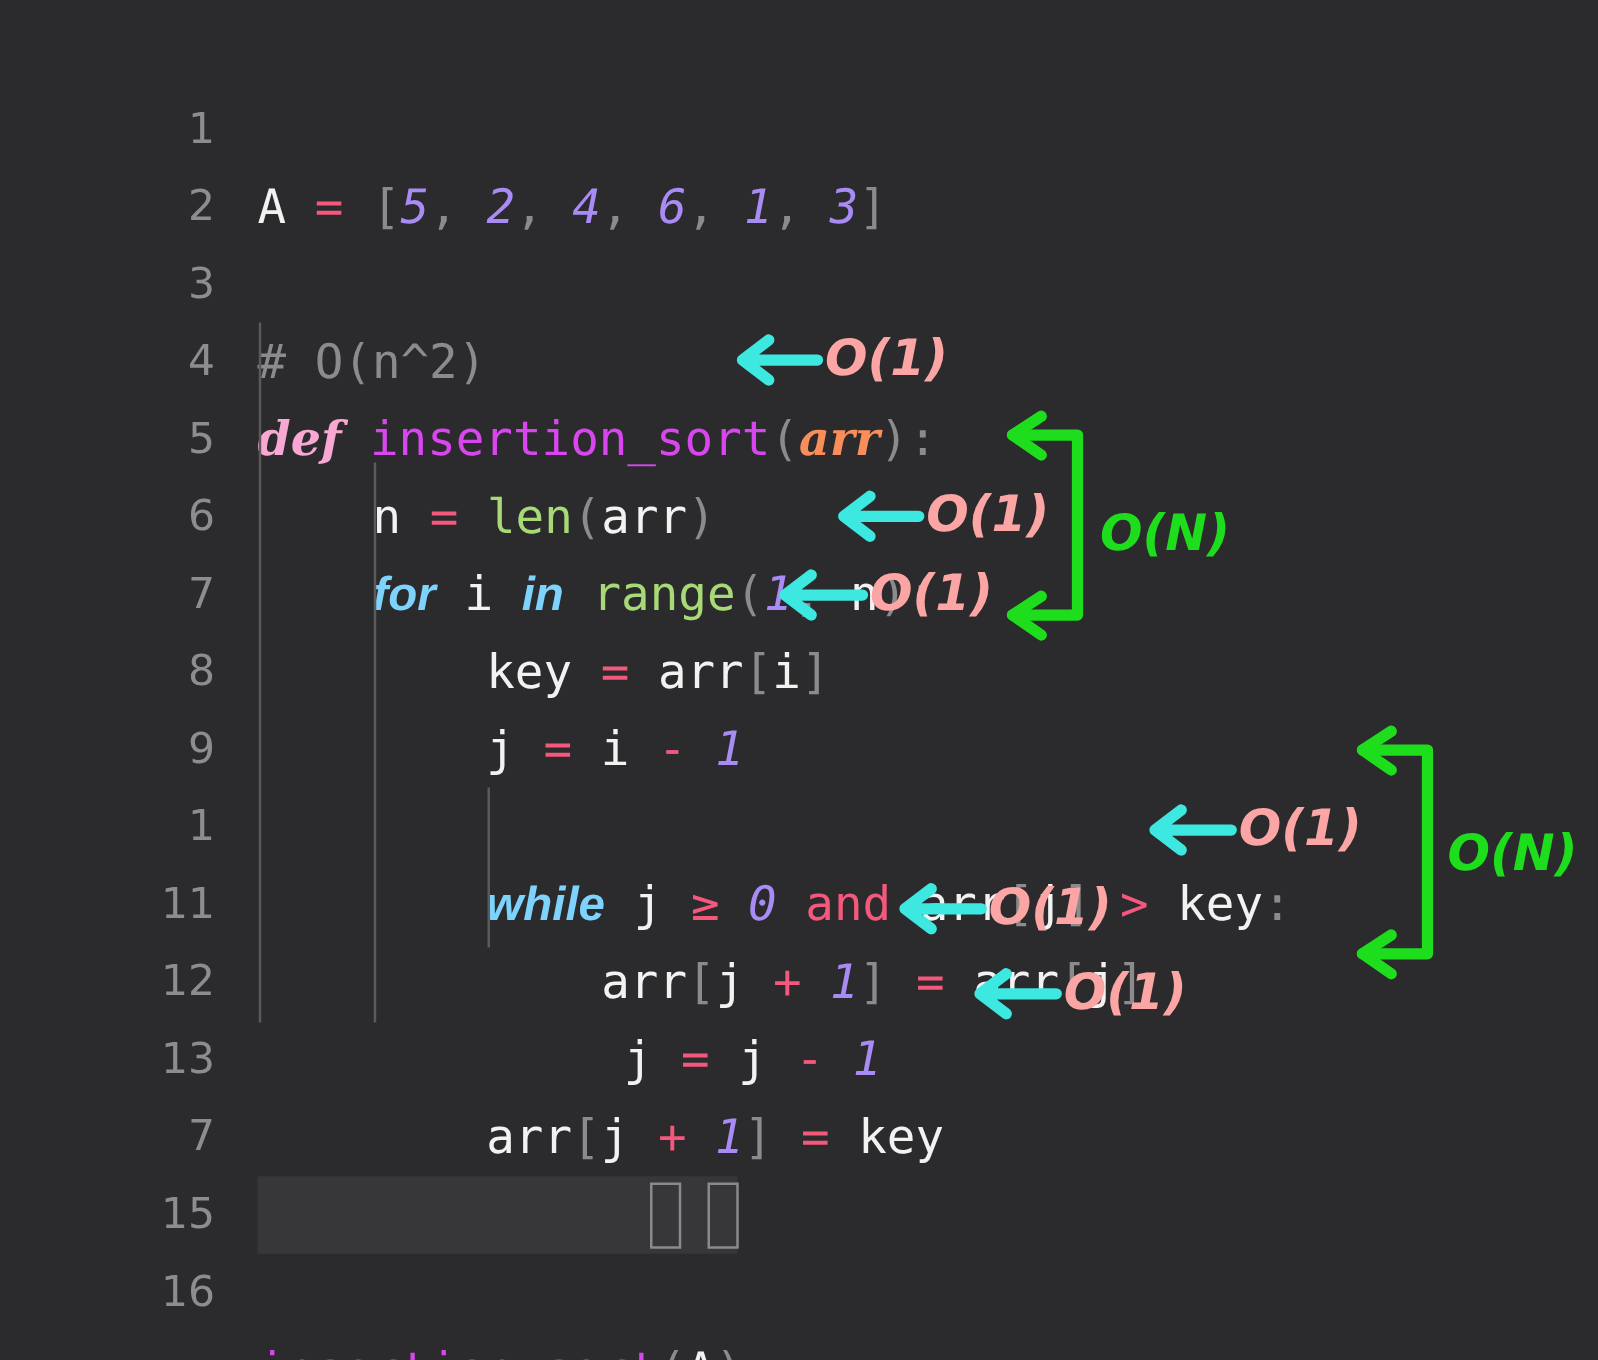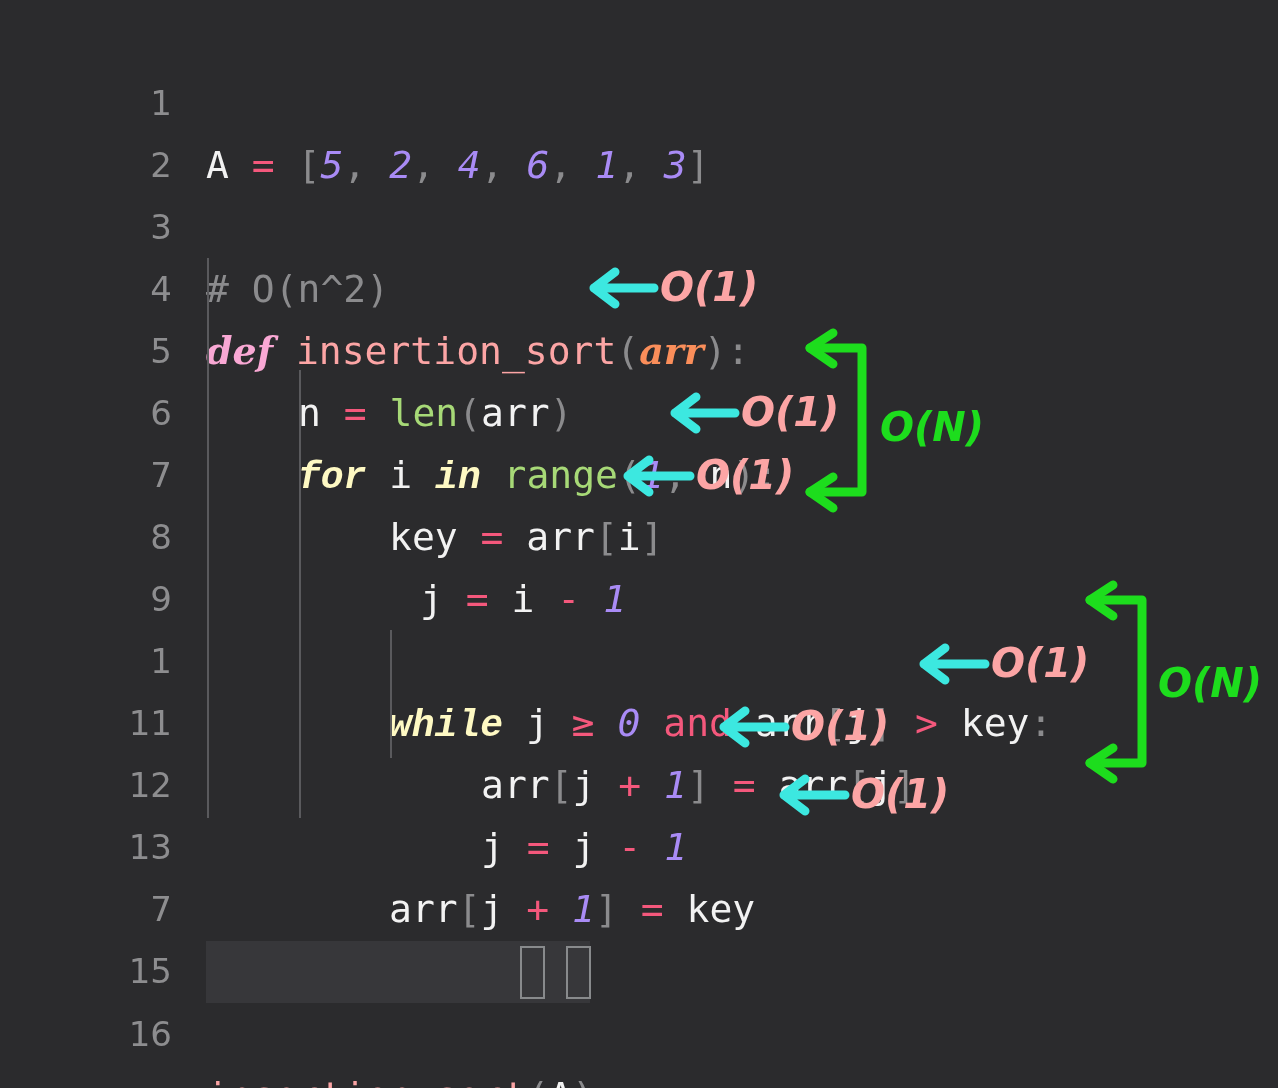--- a/index.html
+++ b/index.html
@@ -76,23 +76,23 @@
   
   .bracket-box {
     position: absolute;
     border: 2px solid #888a8c;
     z-index: 3;
     box-sizing: border-box;
   }
 
   
   .t-def      { color: #f9a8d4; font-style: italic; font-family: "DejaVu Serif", "Liberation Serif", serif; font-weight: bold; }
-  .t-kw       { color: #fef9c3; font-style: italic; font-family: Liberation Mono, monospace; font-weight: bold; }
+  .t-kw       { color: #7dd3fc; font-style: italic; font-family: Liberation Sans, sans-serif; font-weight: bold; }
   .t-kw-op    { color: #f4587c; }
-  .t-fn       { color: #fca5a5; }
+  .t-fn       { color: #d946ef; }
   .t-builtin  { color: #a7d977; }
   .t-param    { color: #fa8e5a; font-style: italic; font-family: "DejaVu Serif", "Liberation Serif", serif; font-weight: bold; }
   .t-num      { color: #a98bf5; font-style: italic; }
   .t-op       { color: #f4587c; }
   .t-punct    { color: #8b8b8d; }
   .t-var      { color: #f2f2f2; }
   .t-comment  { color: #8b8b8d; }
 
   
   .annot-layer {
@@ -156,41 +156,41 @@
       <span class="code" style="left:298px;"><span class="t-kw">for</span> <span class="t-var">i</span> <span class="t-kw">in</span> <span class="t-builtin">range</span><span class="t-punct">(</span><span class="t-num">1</span><span class="t-punct">,</span> <span class="t-var">n</span><span class="t-punct">)</span><span class="t-punct">:</span></span>
     </div>
 
     <div class="line" style="top:382px;">
       <span class="gutter">7</span>
       <span class="code" style="left:389px;"><span class="t-var">key</span> <span class="t-op">=</span> <span class="t-var">arr</span><span class="t-punct">[</span><span class="t-var">i</span><span class="t-punct">]</span></span>
     </div>
 
     <div class="line" style="top:444px;">
       <span class="gutter">8</span>
-      <span class="code" style="left:389px;margin-left:31px;"><span class="t-var">j</span> <span class="t-op">=</span> <span class="t-var">i</span> <span class="t-op">-</span> <span class="t-num">1</span></span>
+      <span class="code" style="left:389px;"><span class="t-var">j</span> <span class="t-op">=</span> <span class="t-var">i</span> <span class="t-op">-</span> <span class="t-num">1</span></span>
     </div>
 
     <div class="line" style="top:506px;">
       <span class="gutter">9</span>
       <span class="code"></span>
     </div>
 
     <div class="line" style="top:568px;">
       <span class="gutter">1</span>
       <span class="code" style="left:389px;"><span class="t-kw">while</span> <span class="t-var">j</span> <span class="t-op">≥</span> <span class="t-num">0</span> <span class="t-kw-op">and</span> <span class="t-var">arr</span><span class="t-punct">[</span><span class="t-var">j</span><span class="t-punct">]</span> <span class="t-op">&gt;</span> <span class="t-var">key</span><span class="t-punct">:</span></span>
     </div>
 
     <div class="line" style="top:630px;">
       <span class="gutter">11</span>
       <span class="code" style="left:481px;"><span class="t-var">arr</span><span class="t-punct">[</span><span class="t-var">j</span> <span class="t-op">+</span> <span class="t-num">1</span><span class="t-punct">]</span> <span class="t-op">=</span> <span class="t-var">arr</span><span class="t-punct">[</span><span class="t-var">j</span><span class="t-punct">]</span></span>
     </div>
 
     <div class="line" style="top:692px;">
       <span class="gutter">12</span>
-      <span class="code" style="left:481px;"><span class="t-var">j</span> <span class="t-op">=</span> <span class="t-var">j</span> <span class="t-op">-</span> <span class="t-num">1</span></span>
+      <span class="code" style="left:499px;"><span class="t-var">j</span> <span class="t-op">=</span> <span class="t-var">j</span> <span class="t-op">-</span> <span class="t-num">1</span></span>
     </div>
 
     <div class="line" style="top:754px;">
       <span class="gutter">13</span>
       <span class="code" style="left:389px;"><span class="t-var">arr</span><span class="t-punct">[</span><span class="t-var">j</span> <span class="t-op">+</span> <span class="t-num">1</span><span class="t-punct">]</span> <span class="t-op">=</span> <span class="t-var">key</span></span>
     </div>
 
     <div class="line" style="top:816px;">
       <span class="gutter">7</span>
       <span class="code"></span>

